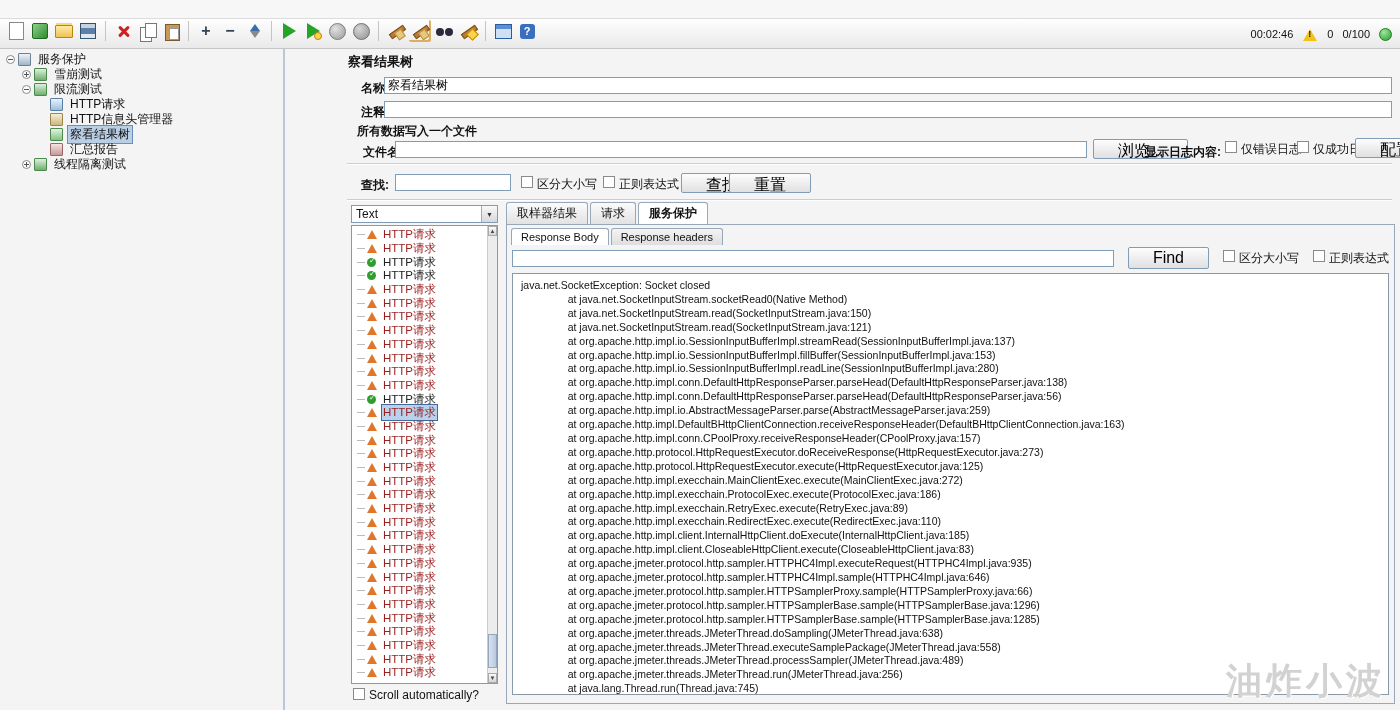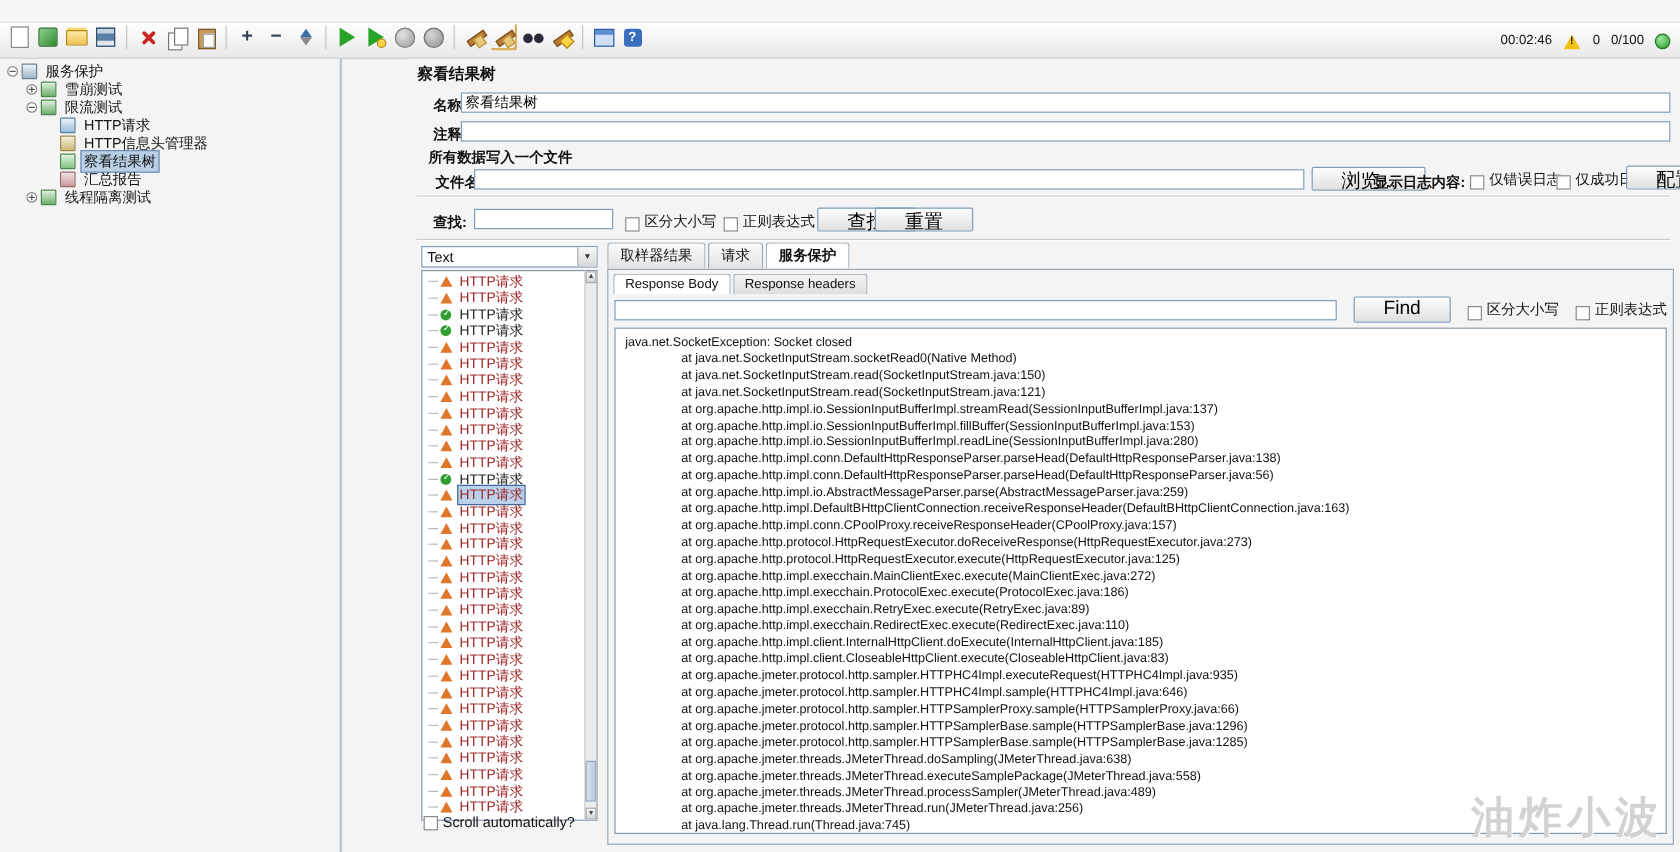--- a/index.html
+++ b/index.html
@@ -105,21 +105,21 @@
 
   
   #main { position:absolute; top:49px; left:339px; right:0; bottom:0; background:#f4f4f4; }
   .abs { position:absolute; }
   .lbl { font-weight:bold; white-space:nowrap; }
   .field { background:#fff; border:1px solid #7f9db9; font-family:"Liberation Sans",sans-serif;
     font-size:12px; padding:0 3px; }
   .btn { font-family:Liberation Sans, sans-serif; font-size:16px; padding:1px 24px;
     background:linear-gradient(#fdfdfd,#e0e0e0); border:1px solid #7f9db9; border-radius:2px;
     cursor:default; white-space:nowrap; }
-  .cb { display:inline-flex; align-items:flex-end; gap:4px; white-space:nowrap; cursor:default; }
+  .cb { display:inline-flex; align-items:flex-start; gap:4px; white-space:nowrap; cursor:default; }
   .cb .box { width:12px; height:12px; background:#fff; border:1px solid #8a8a8a; flex:none; }
   .hsep { border-top:1px solid #cdcdcd; border-bottom:1px solid #fefefe; height:2px; }
 
   .page-title { left:9px; top:4px; font-size:13px; font-weight:bold; }
 
   
   #results-left { left:12px; top:156px; width:147px; bottom:6px; }
   .combo { position:absolute; top:0; left:0; right:0; height:18px; display:flex;
     background:#fff; border:1px solid #7f9db9; align-items:center; }
   .combo-text { flex:1; padding-left:4px; }
@@ -142,21 +142,21 @@
   .sample-row.error .sample-label { color:#9a1f1f; }
   .sample-row.success .sample-label { color:#222; }
   .sample-row.selected .sample-label { background:#b9d1ea; border:1px solid #44699c; padding:0 1px; }
   .vscroll { position:absolute; right:0; top:0; bottom:0; width:10px; background:#ececec;
     border-left:1px solid #ccc; }
   .varrow { position:absolute; left:0; width:9px; height:10px; background:linear-gradient(#fafafa,#d5d5d5);
     border:1px solid #aaa; font-size:6px; color:#444; text-align:center; line-height:9px; }
   .varrow.up { top:0; } .varrow.down { bottom:0; }
   .vthumb { position:absolute; left:0; width:9px; top:408px; height:34px;
     background:linear-gradient(90deg,#d8e2ee,#b9c9dd); border:1px solid #93a6bd; }
-  #scroll-cb { position:absolute; left:2px; bottom:12px; height:16px; }
+  #scroll-cb { position:absolute; left:2px; bottom:0; height:16px; }
 
   
   #results-right { left:167px; right:5px; top:156px; bottom:6px; }
   .tabs { position:absolute; top:0; left:0; right:0; height:19px; display:flex; align-items:flex-end; }
   .tab { padding:2px 10px 2px; border:1px solid #98a8b8; border-bottom:none;
     background:linear-gradient(#fbfbfb,#e2e2e2); margin-right:2px; border-radius:3px 3px 0 0;
     cursor:default; white-space:nowrap; }
   .tab.active { background:#fff; font-weight:bold; }
   .tab-panel { position:absolute; top:19px; left:0; right:0; bottom:0; border:1px solid #98a8b8;
     background:#f4f4f4; }

